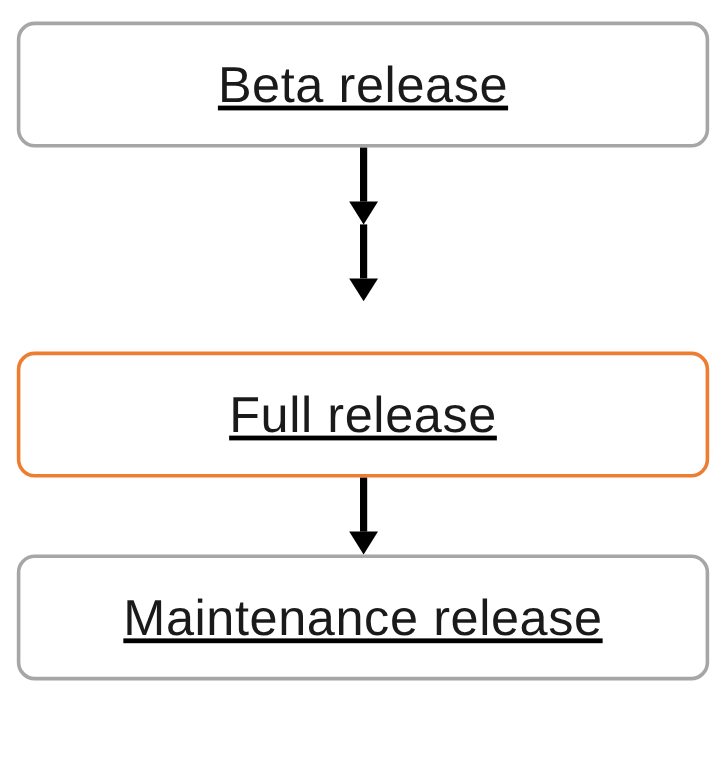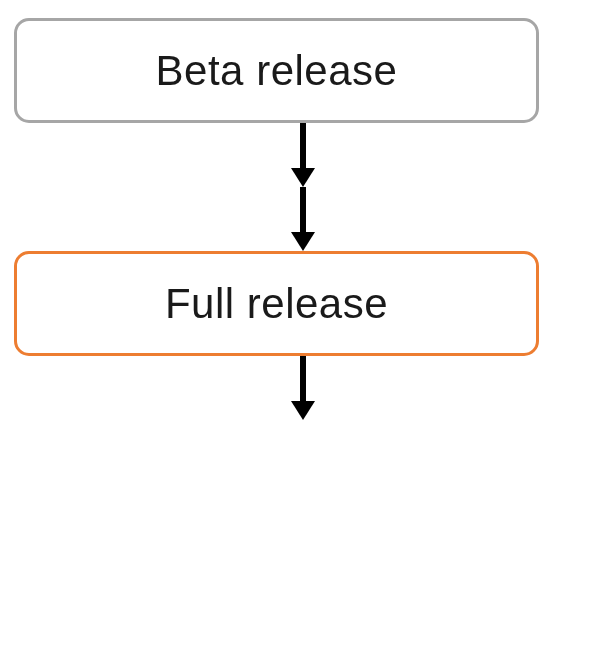--- a/index.html
+++ b/index.html
@@ -14,32 +14,34 @@
     background: #ffffff;
     font-family: "Liberation Sans", sans-serif;
     box-sizing: border-box;
     padding: 18px 16px 0 14px;
     display: flex;
     flex-direction: column;
     align-items: stretch;
   }
   .node {
     box-sizing: border-box;
-    width: 525px;
+    width: 577px;
     height: 105px;
     border: 3px solid #A6A6A6;
     border-radius: 15px;
     background: #ffffff;
     display: flex;
     align-items: center;
     justify-content: center;
     flex: 0 0 auto;
+    text-decoration: underline;
   }
   .node--highlighted {
     border-color: #ED7D31;
+    margin-top: 42px;
   }
   .node-label {
     font-size: 42px;
     line-height: 1;
     color: #1a1a1a;
     white-space: nowrap;
     letter-spacing: 0.5px;
   }
   .arrow {
     flex: 0 0 auto;
@@ -85,14 +87,17 @@
 
   <div class="node node--highlighted">
     <span class="node-label">Full release</span>
   </div>
 
   <div class="arrow">
     <div class="arrow-shaft"></div>
     <div class="arrow-head"></div>
   </div>
 
+  <div class="node">
+    <span class="node-label">Maintenance release</span>
+  </div>
 
 </div>
 
 </body></html>

